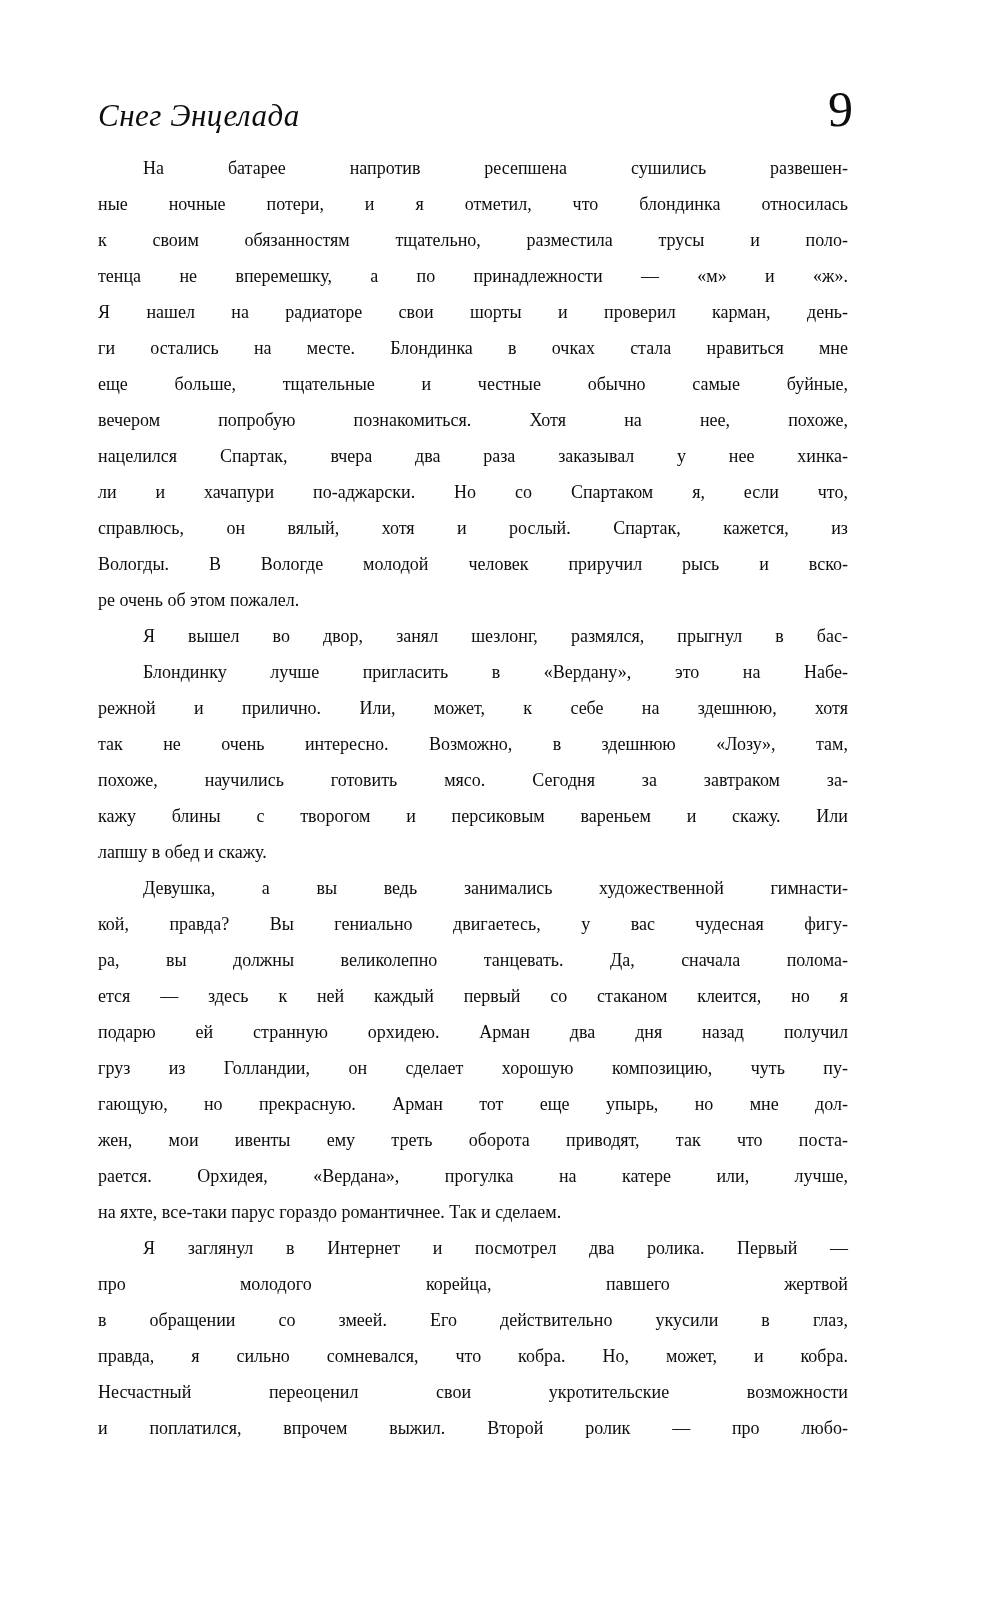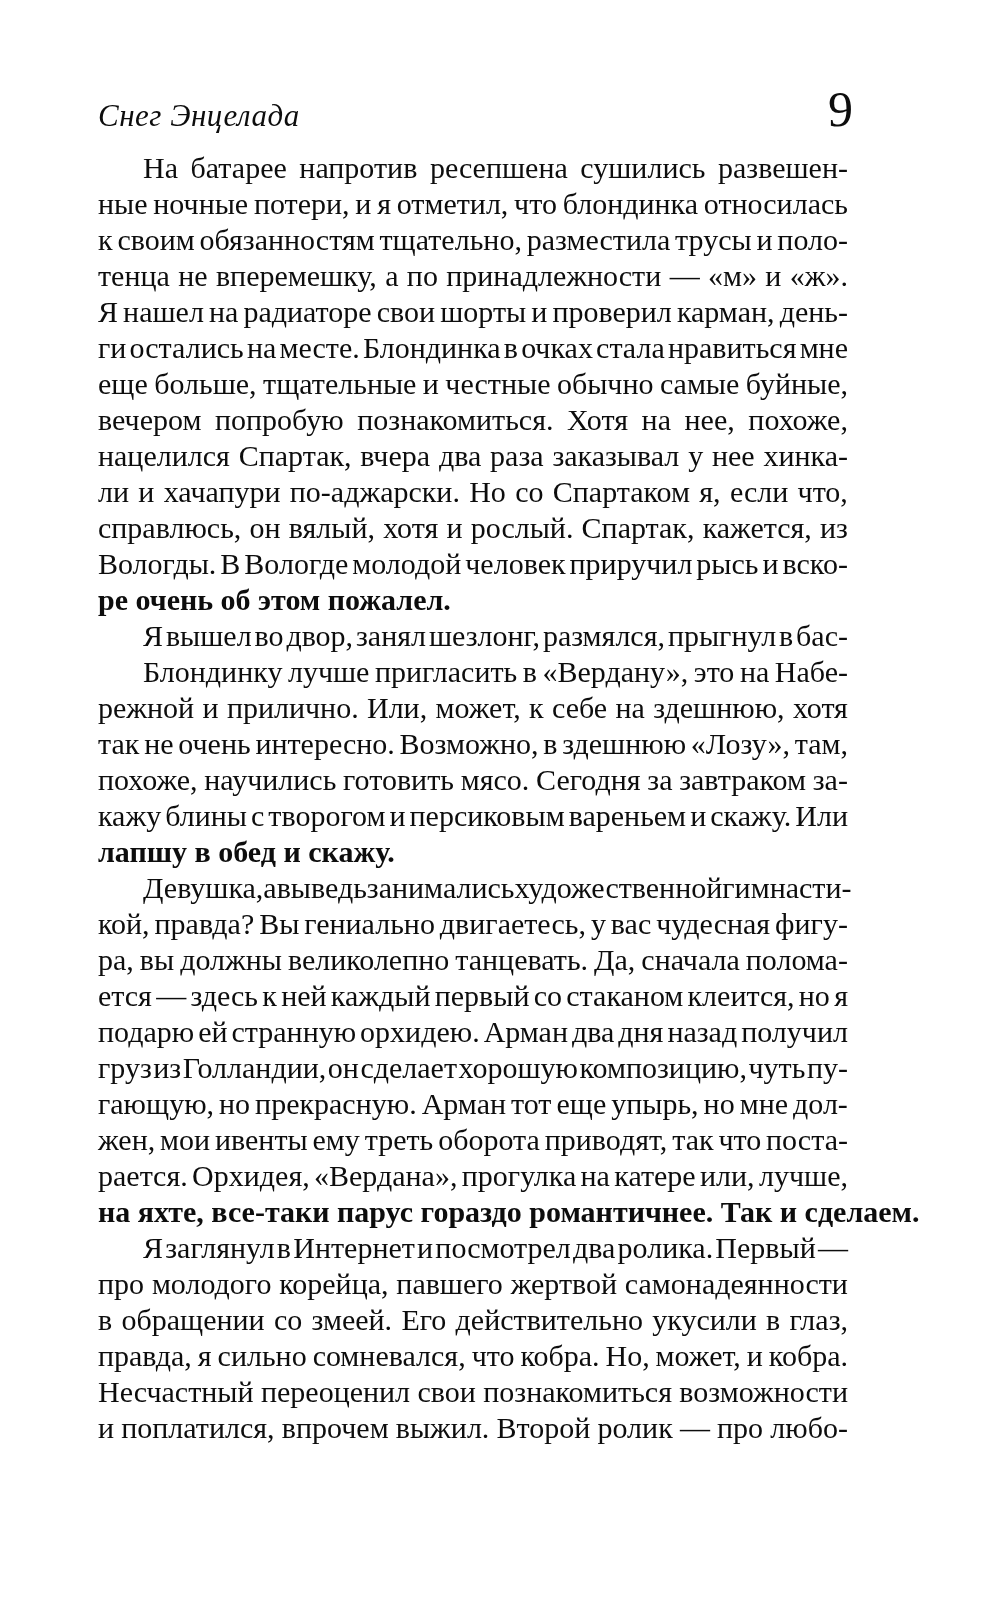--- a/index.html
+++ b/index.html
@@ -33,40 +33,39 @@
   }
   .page-number {
     font-size: 50px;
     line-height: 1;
   }
   .text-block {
     position: absolute;
     left: 98px;
     top: 150px;
     width: 750px;
-    font-size: 30px;
+    font-size: 18px;
   }
   .paragraph { margin: 0; }
   .line {
     height: 36px;
     line-height: 36px;
   }
   .line.fill {
     display: flex;
     flex-wrap: nowrap;
     justify-content: space-between;
   }
   .line.fill span {
     display: block;
     white-space: pre;
   }
   .line.last {
     display: block;
     white-space: nowrap;
-    font-weight: bold;
   }
   .line.first { padding-left: 45px; }
 </style>
 </head>
 <body>
 
 <div class="page">
   <div class="header">
     <div class="running-title">Снег Энцелада</div>
     <div class="page-number">9</div>
@@ -391,21 +390,20 @@
           <span>ролика.</span>
           <span>Первый</span>
           <span>—</span>
         </div>
         <div class="line fill">
           <span>про</span>
           <span>молодого</span>
           <span>корейца,</span>
           <span>павшего</span>
           <span>жертвой</span>
-          <span>самонадеянности</span>
         </div>
         <div class="line fill">
           <span>в</span>
           <span>обращении</span>
           <span>со</span>
           <span>змеей.</span>
           <span>Его</span>
           <span>действительно</span>
           <span>укусили</span>
           <span>в</span>
@@ -420,21 +418,21 @@
           <span>кобра.</span>
           <span>Но,</span>
           <span>может,</span>
           <span>и</span>
           <span>кобра.</span>
         </div>
         <div class="line fill">
           <span>Несчастный</span>
           <span>переоценил</span>
           <span>свои</span>
-          <span>познакомиться</span>
+          <span>укротительские</span>
           <span>возможности</span>
         </div>
         <div class="line fill">
           <span>и</span>
           <span>поплатился,</span>
           <span>впрочем</span>
           <span>выжил.</span>
           <span>Второй</span>
           <span>ролик</span>
           <span>—</span>

